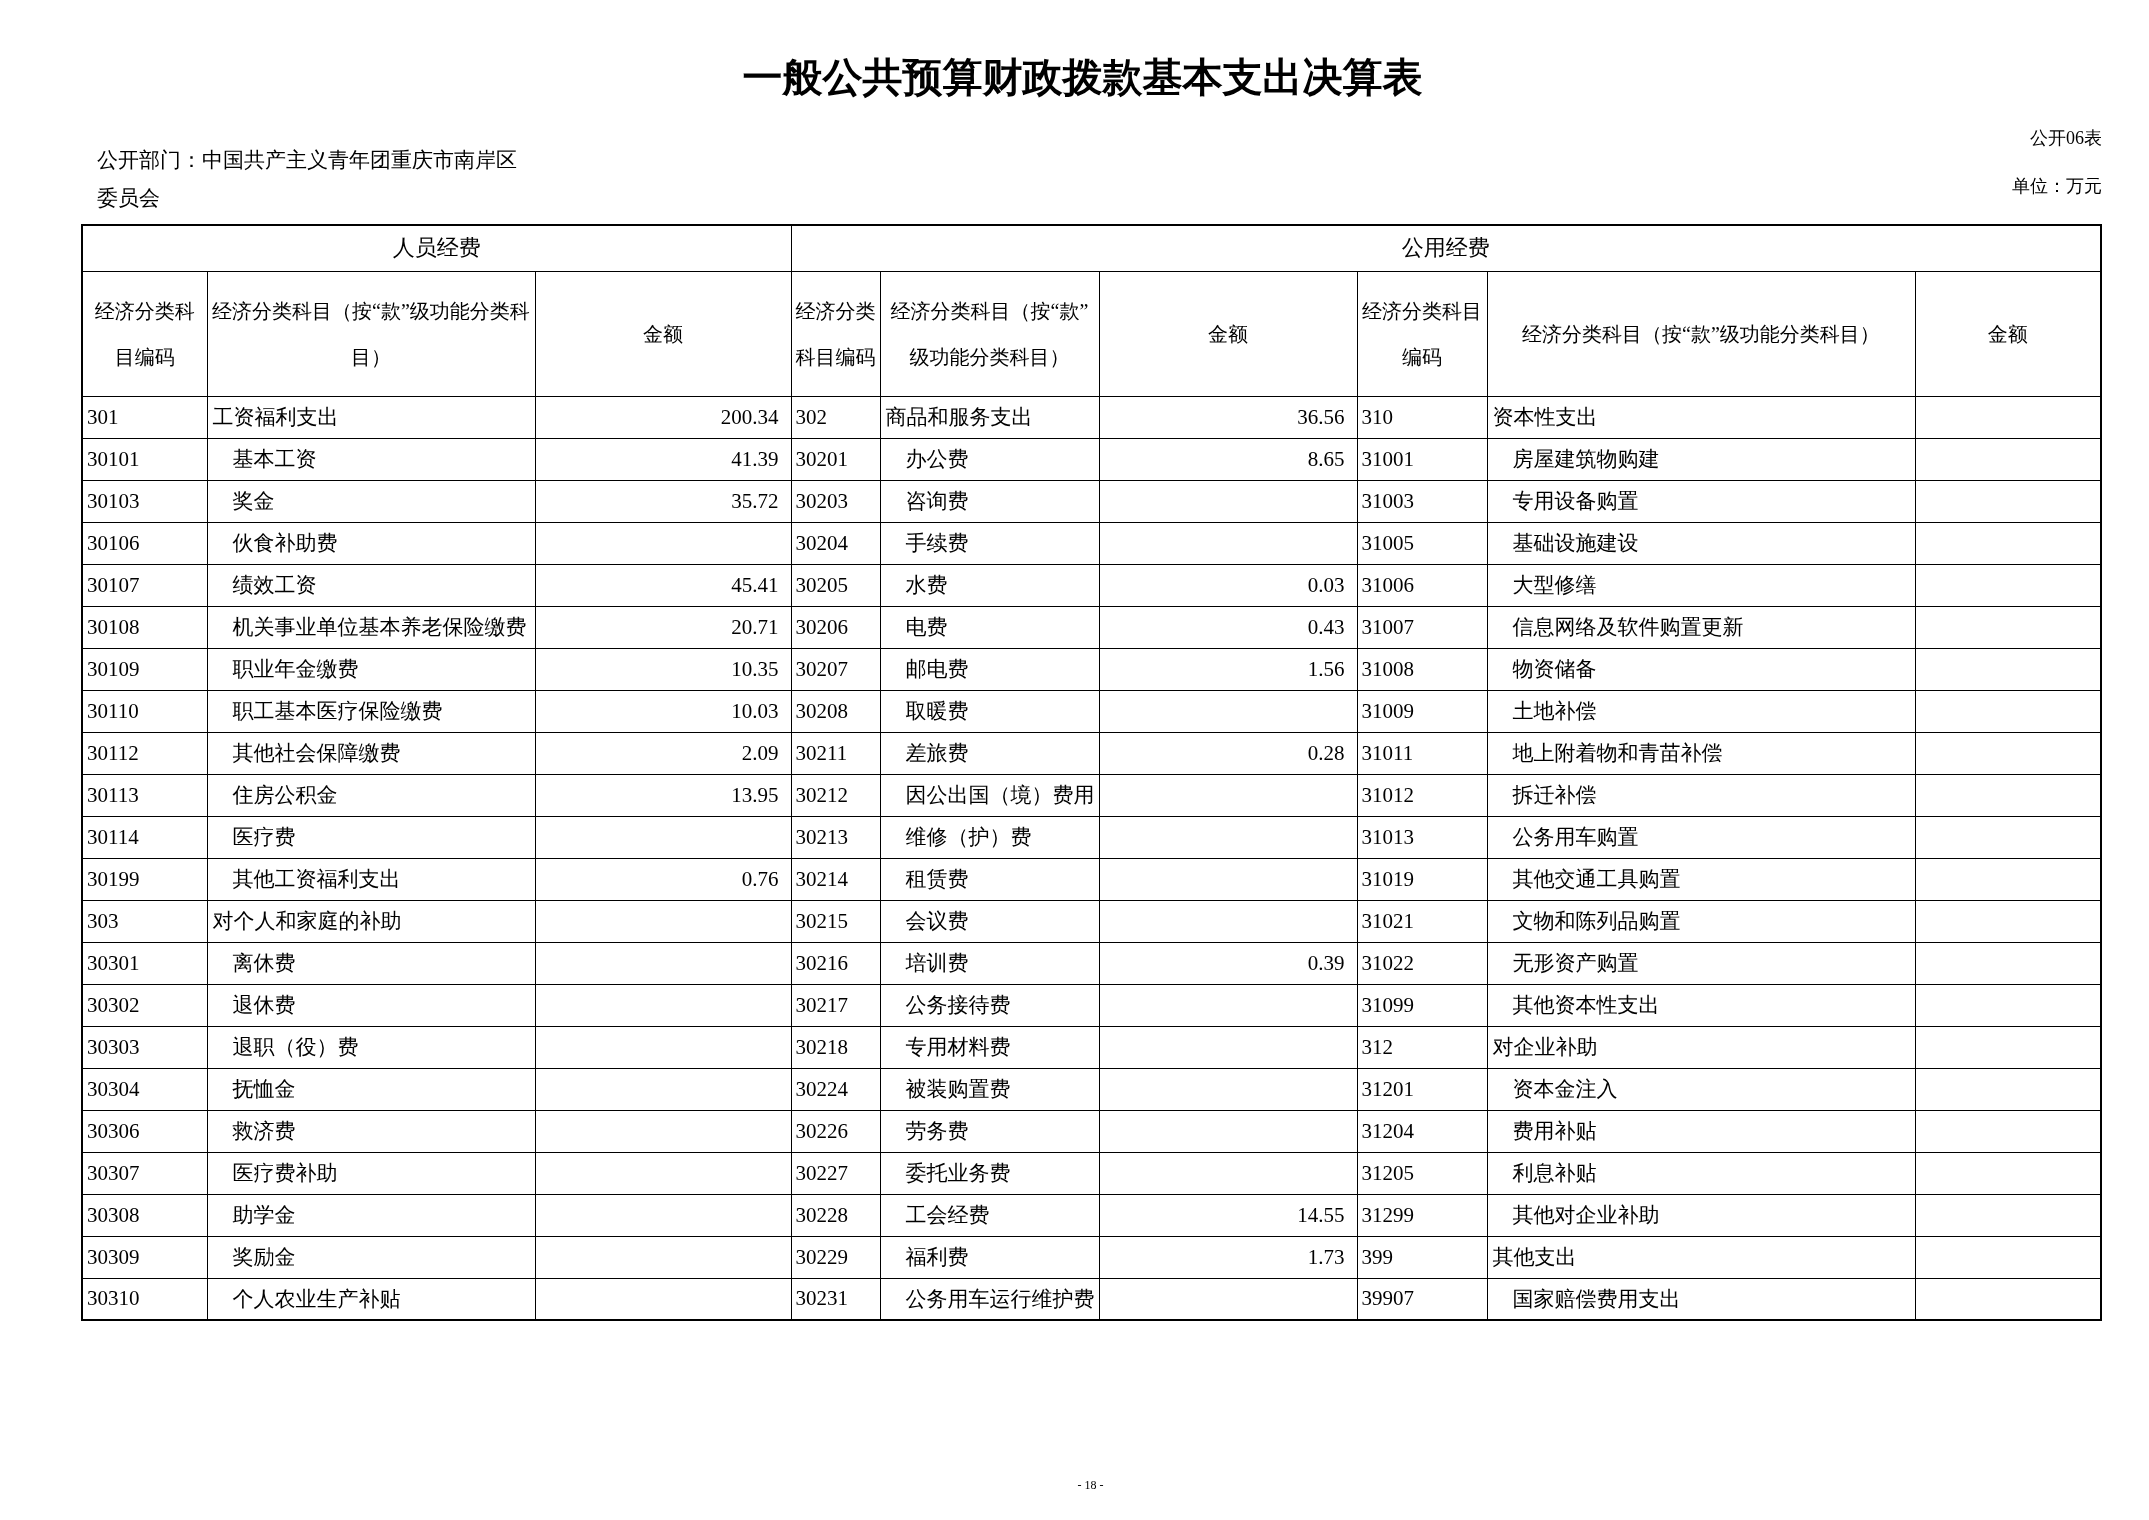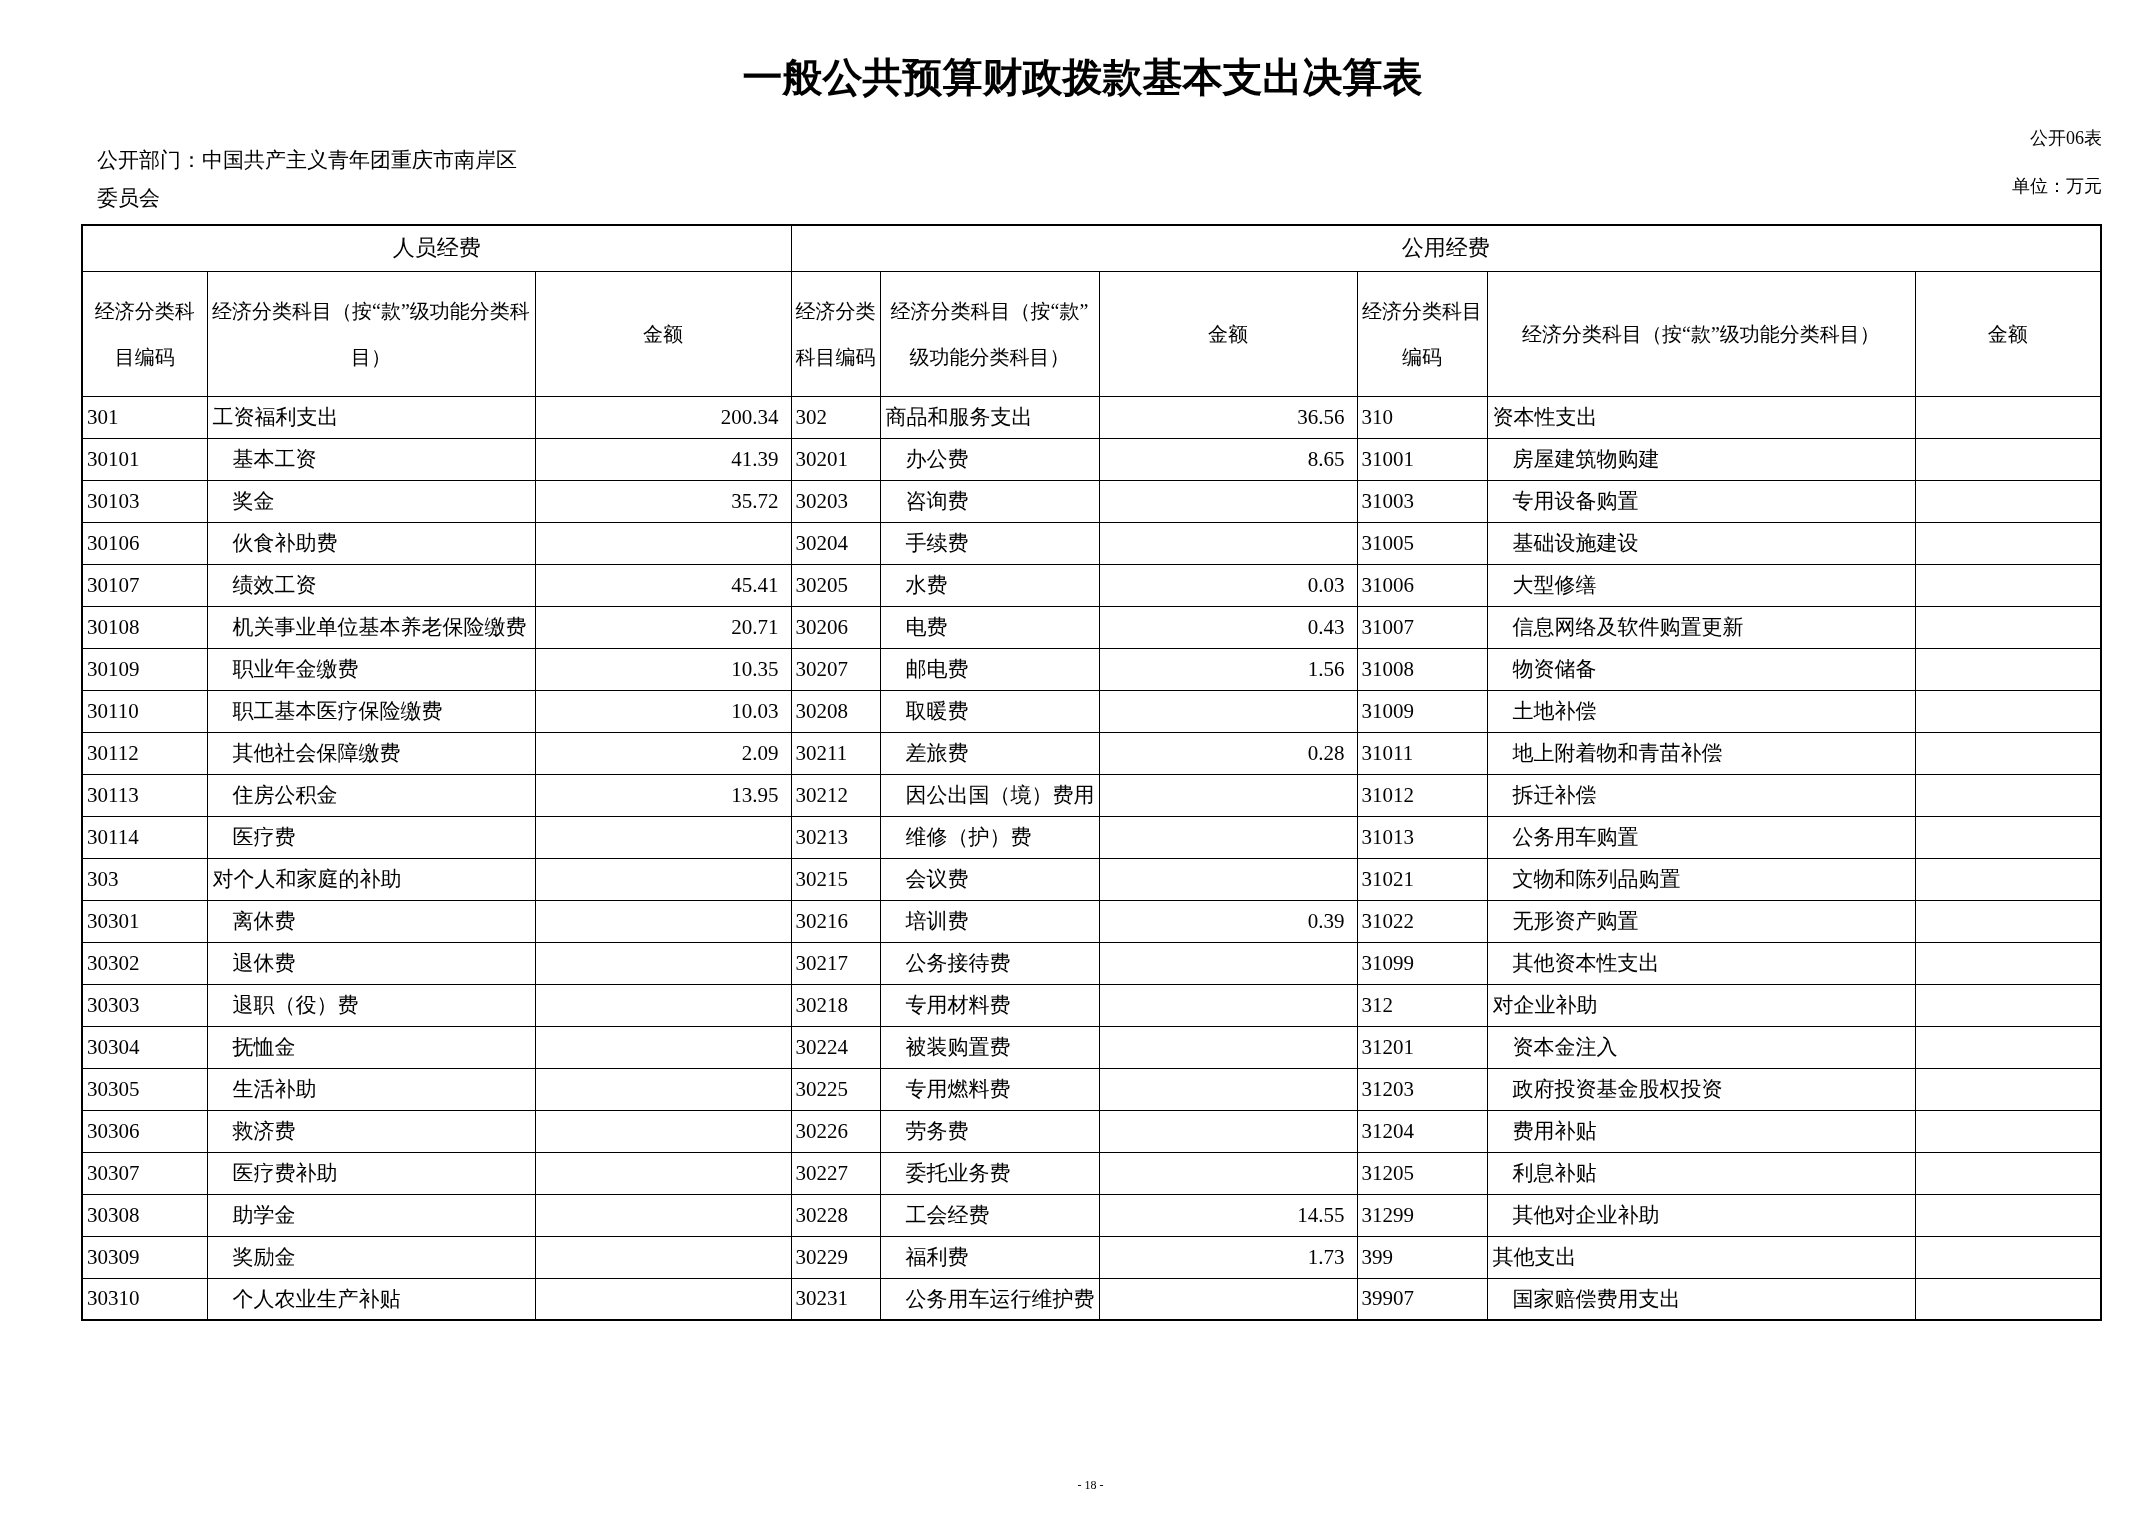--- a/index.html
+++ b/index.html
@@ -223,20 +223,31 @@
         <td class="c-name lvl2">医疗费</td>
         <td class="c-amt"></td>
         <td class="c-code">30213</td>
         <td class="c-name lvl2">维修（护）费</td>
         <td class="c-amt"></td>
         <td class="c-code">31013</td>
         <td class="c-name lvl2">公务用车购置</td>
         <td class="c-amt"></td>
       </tr>
       <tr>
+        <td class="c-code">30199</td>
+        <td class="c-name lvl2">其他工资福利支出</td>
+        <td class="c-amt">0.76</td>
+        <td class="c-code">30214</td>
+        <td class="c-name lvl2">租赁费</td>
+        <td class="c-amt"></td>
+        <td class="c-code">31019</td>
+        <td class="c-name lvl2">其他交通工具购置</td>
+        <td class="c-amt"></td>
+      </tr>
+      <tr>
         <td class="c-code">303</td>
         <td class="c-name">对个人和家庭的补助</td>
         <td class="c-amt"></td>
         <td class="c-code">30215</td>
         <td class="c-name lvl2">会议费</td>
         <td class="c-amt"></td>
         <td class="c-code">31021</td>
         <td class="c-name lvl2">文物和陈列品购置</td>
         <td class="c-amt"></td>
       </tr>
@@ -278,31 +289,20 @@
         <td class="c-name lvl2">抚恤金</td>
         <td class="c-amt"></td>
         <td class="c-code">30224</td>
         <td class="c-name lvl2">被装购置费</td>
         <td class="c-amt"></td>
         <td class="c-code">31201</td>
         <td class="c-name lvl2">资本金注入</td>
         <td class="c-amt"></td>
       </tr>
       <tr>
-        <td class="c-code">30305</td>
-        <td class="c-name lvl2">生活补助</td>
-        <td class="c-amt"></td>
-        <td class="c-code">30225</td>
-        <td class="c-name lvl2">专用燃料费</td>
-        <td class="c-amt"></td>
-        <td class="c-code">31203</td>
-        <td class="c-name lvl2">政府投资基金股权投资</td>
-        <td class="c-amt"></td>
-      </tr>
-      <tr>
         <td class="c-code">30306</td>
         <td class="c-name lvl2">救济费</td>
         <td class="c-amt"></td>
         <td class="c-code">30226</td>
         <td class="c-name lvl2">劳务费</td>
         <td class="c-amt"></td>
         <td class="c-code">31204</td>
         <td class="c-name lvl2">费用补贴</td>
         <td class="c-amt"></td>
       </tr>

